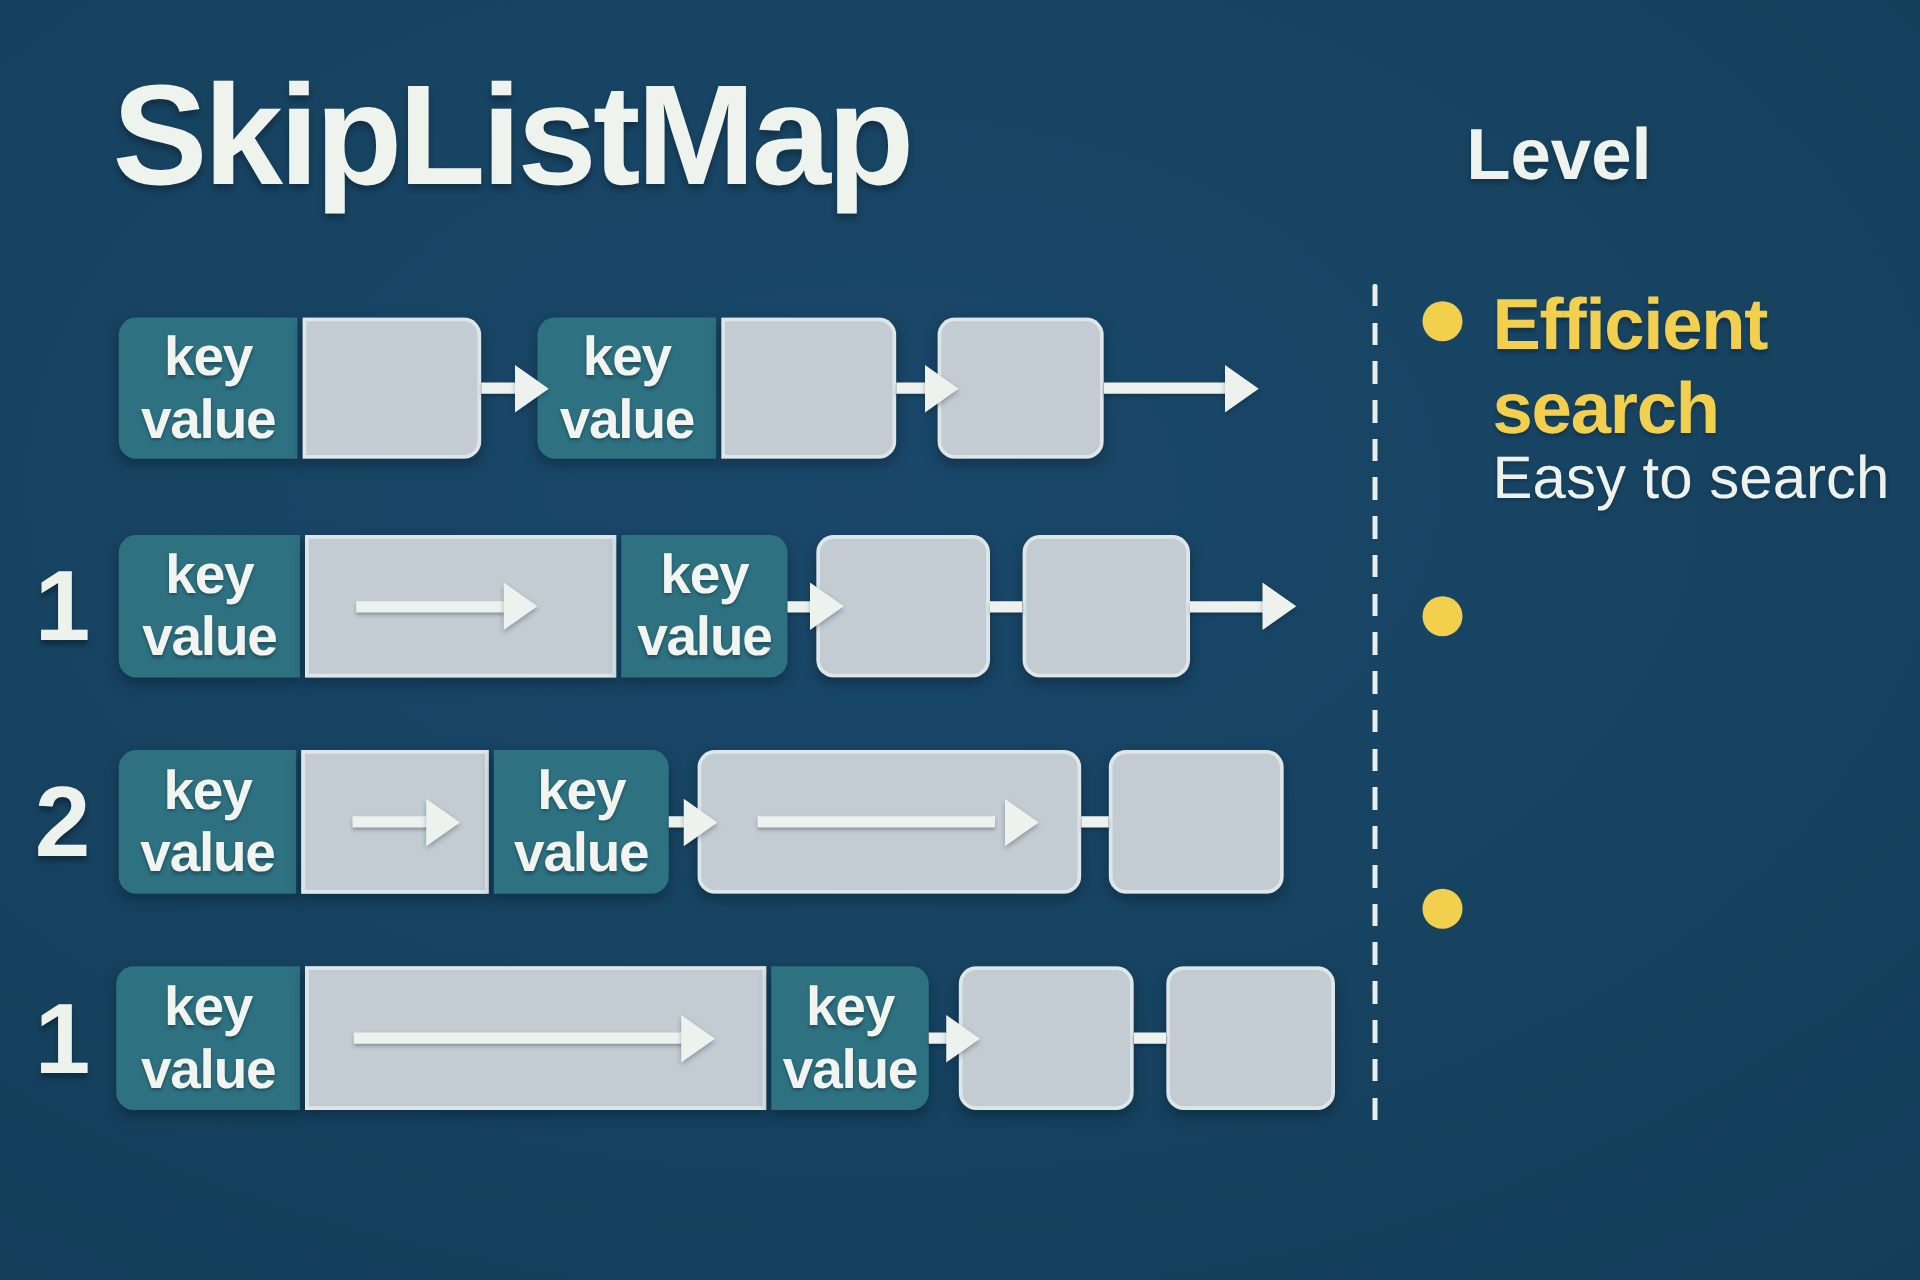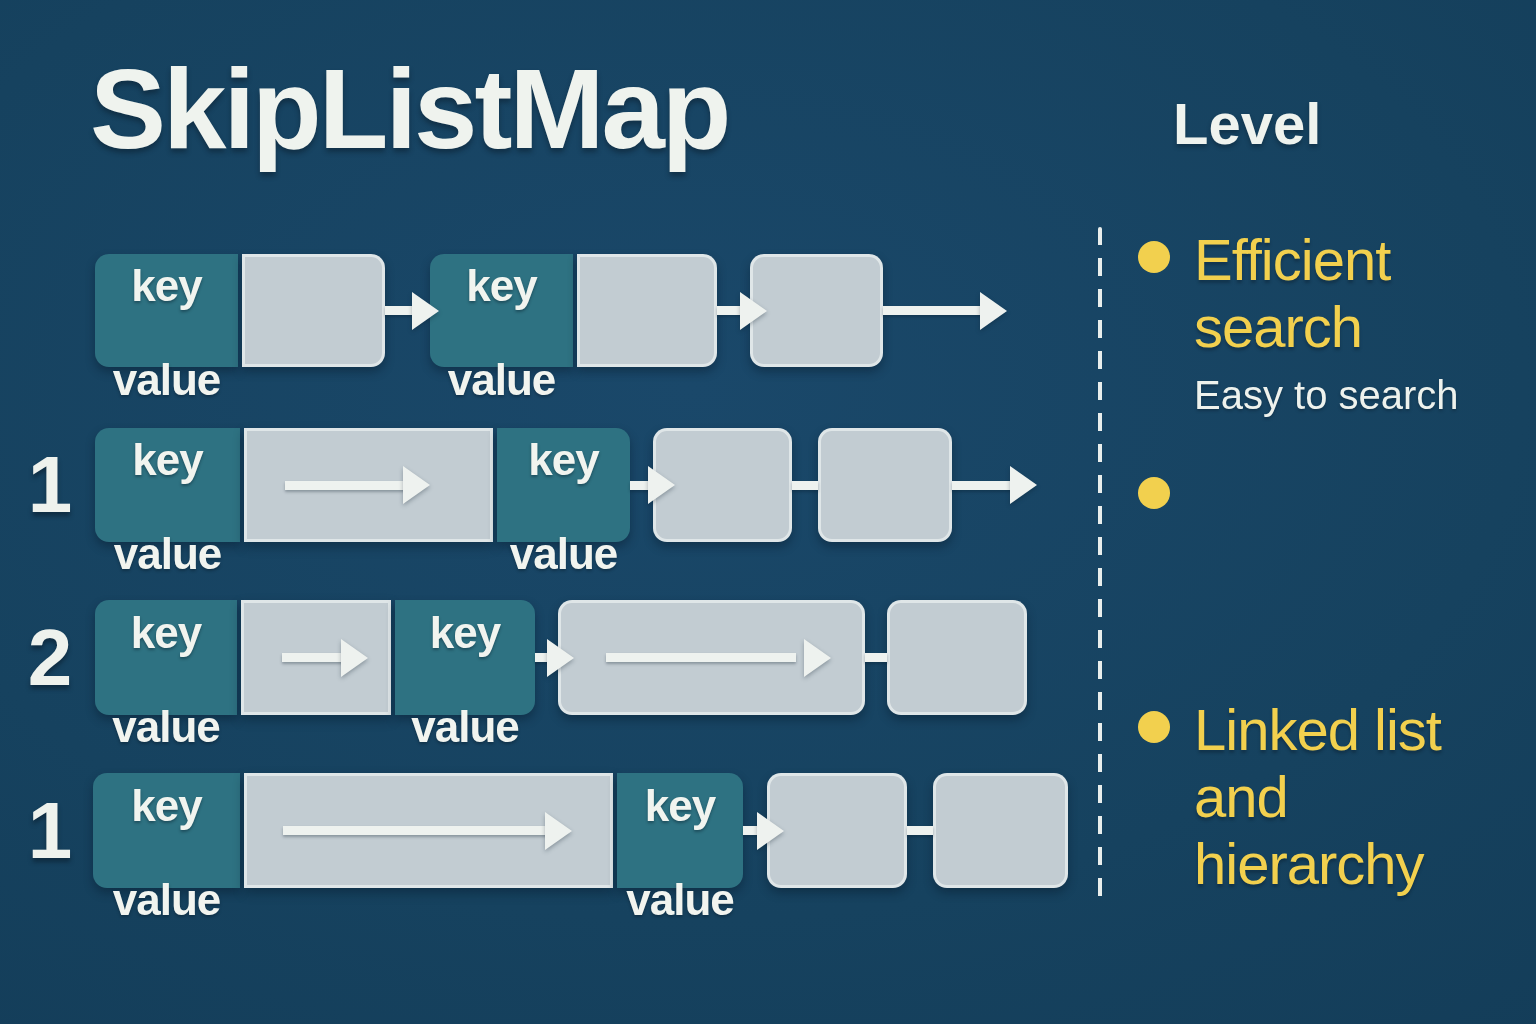--- a/index.html
+++ b/index.html
@@ -27,21 +27,21 @@
     text-shadow:0 4px 4px rgba(8,24,38,.5);
   }
   .kv{
     position:absolute;top:0;height:100%;
     background:#2e7282;
     display:flex;flex-direction:column;align-items:center;justify-content:center;
     box-shadow:0 5px 10px rgba(6,22,36,.38);
   }
   .kv .ln{
     font-size:44px;font-weight:bold;line-height:50px;color:#f1f4ef;
-    letter-spacing:-1px;text-shadow:0 2px 3px rgba(8,24,38,.4);margin-top:44px;
+    letter-spacing:-1px;text-shadow:0 2px 3px rgba(8,24,38,.4);
   }
   .cell{
     position:absolute;top:0;height:100%;
     background:#c2ccd2;
     border:3px solid rgba(248,251,250,.55);box-sizing:border-box;
     box-shadow:0 5px 10px rgba(6,22,36,.38);
   }
   .round-l{border-radius:14px 0 0 14px;}
   .round-r{border-radius:0 14px 14px 0;}
   .alone{border-radius:14px;}
@@ -68,26 +68,26 @@
     background:repeating-linear-gradient(to bottom,#e9eeec 0 18px,transparent 18px 31px);
     border-radius:2px;
   }
   .bullet{position:absolute;left:1138px;width:400px;display:flex;gap:24px;}
   .dot{
     flex:0 0 32px;width:32px;height:32px;border-radius:50%;
     background:#f2d04e;margin-top:15px;
   }
   .btext{width:320px;}
   .btitle{
-    font-size:58px;font-weight:normal;line-height:67px;
+    font-size:58px;font-weight:bold;line-height:67px;
     color:#f2d04e;letter-spacing:-1px;
     text-shadow:0 3px 3px rgba(8,24,38,.35);
   }
   .bsub{
-    font-size:40px;line-height:46px;color:#eef2ed;margin-top:12px;
+    font-size:48px;line-height:46px;color:#eef2ed;margin-top:0;
     text-shadow:0 2px 3px rgba(8,24,38,.35);
   }
 </style>
 </head>
 <body>
 
 <div class="canvas">
 
   <div class="title">SkipListMap</div>
 
@@ -189,19 +189,15 @@
       <div class="bsub">Easy to search</div>
     </div>
   </div>
 
   <div class="bullet" style="top:462px;">
     <span class="dot"></span>
   </div>
 
   <div class="bullet" style="top:696px;">
     <span class="dot"></span>
-    <div class="btext">
-      <div class="btitle">Linked list and hierarchy</div>
-      <div class="bsub"></div>
-    </div>
   </div>
 
 </div>
 
 </body></html>

